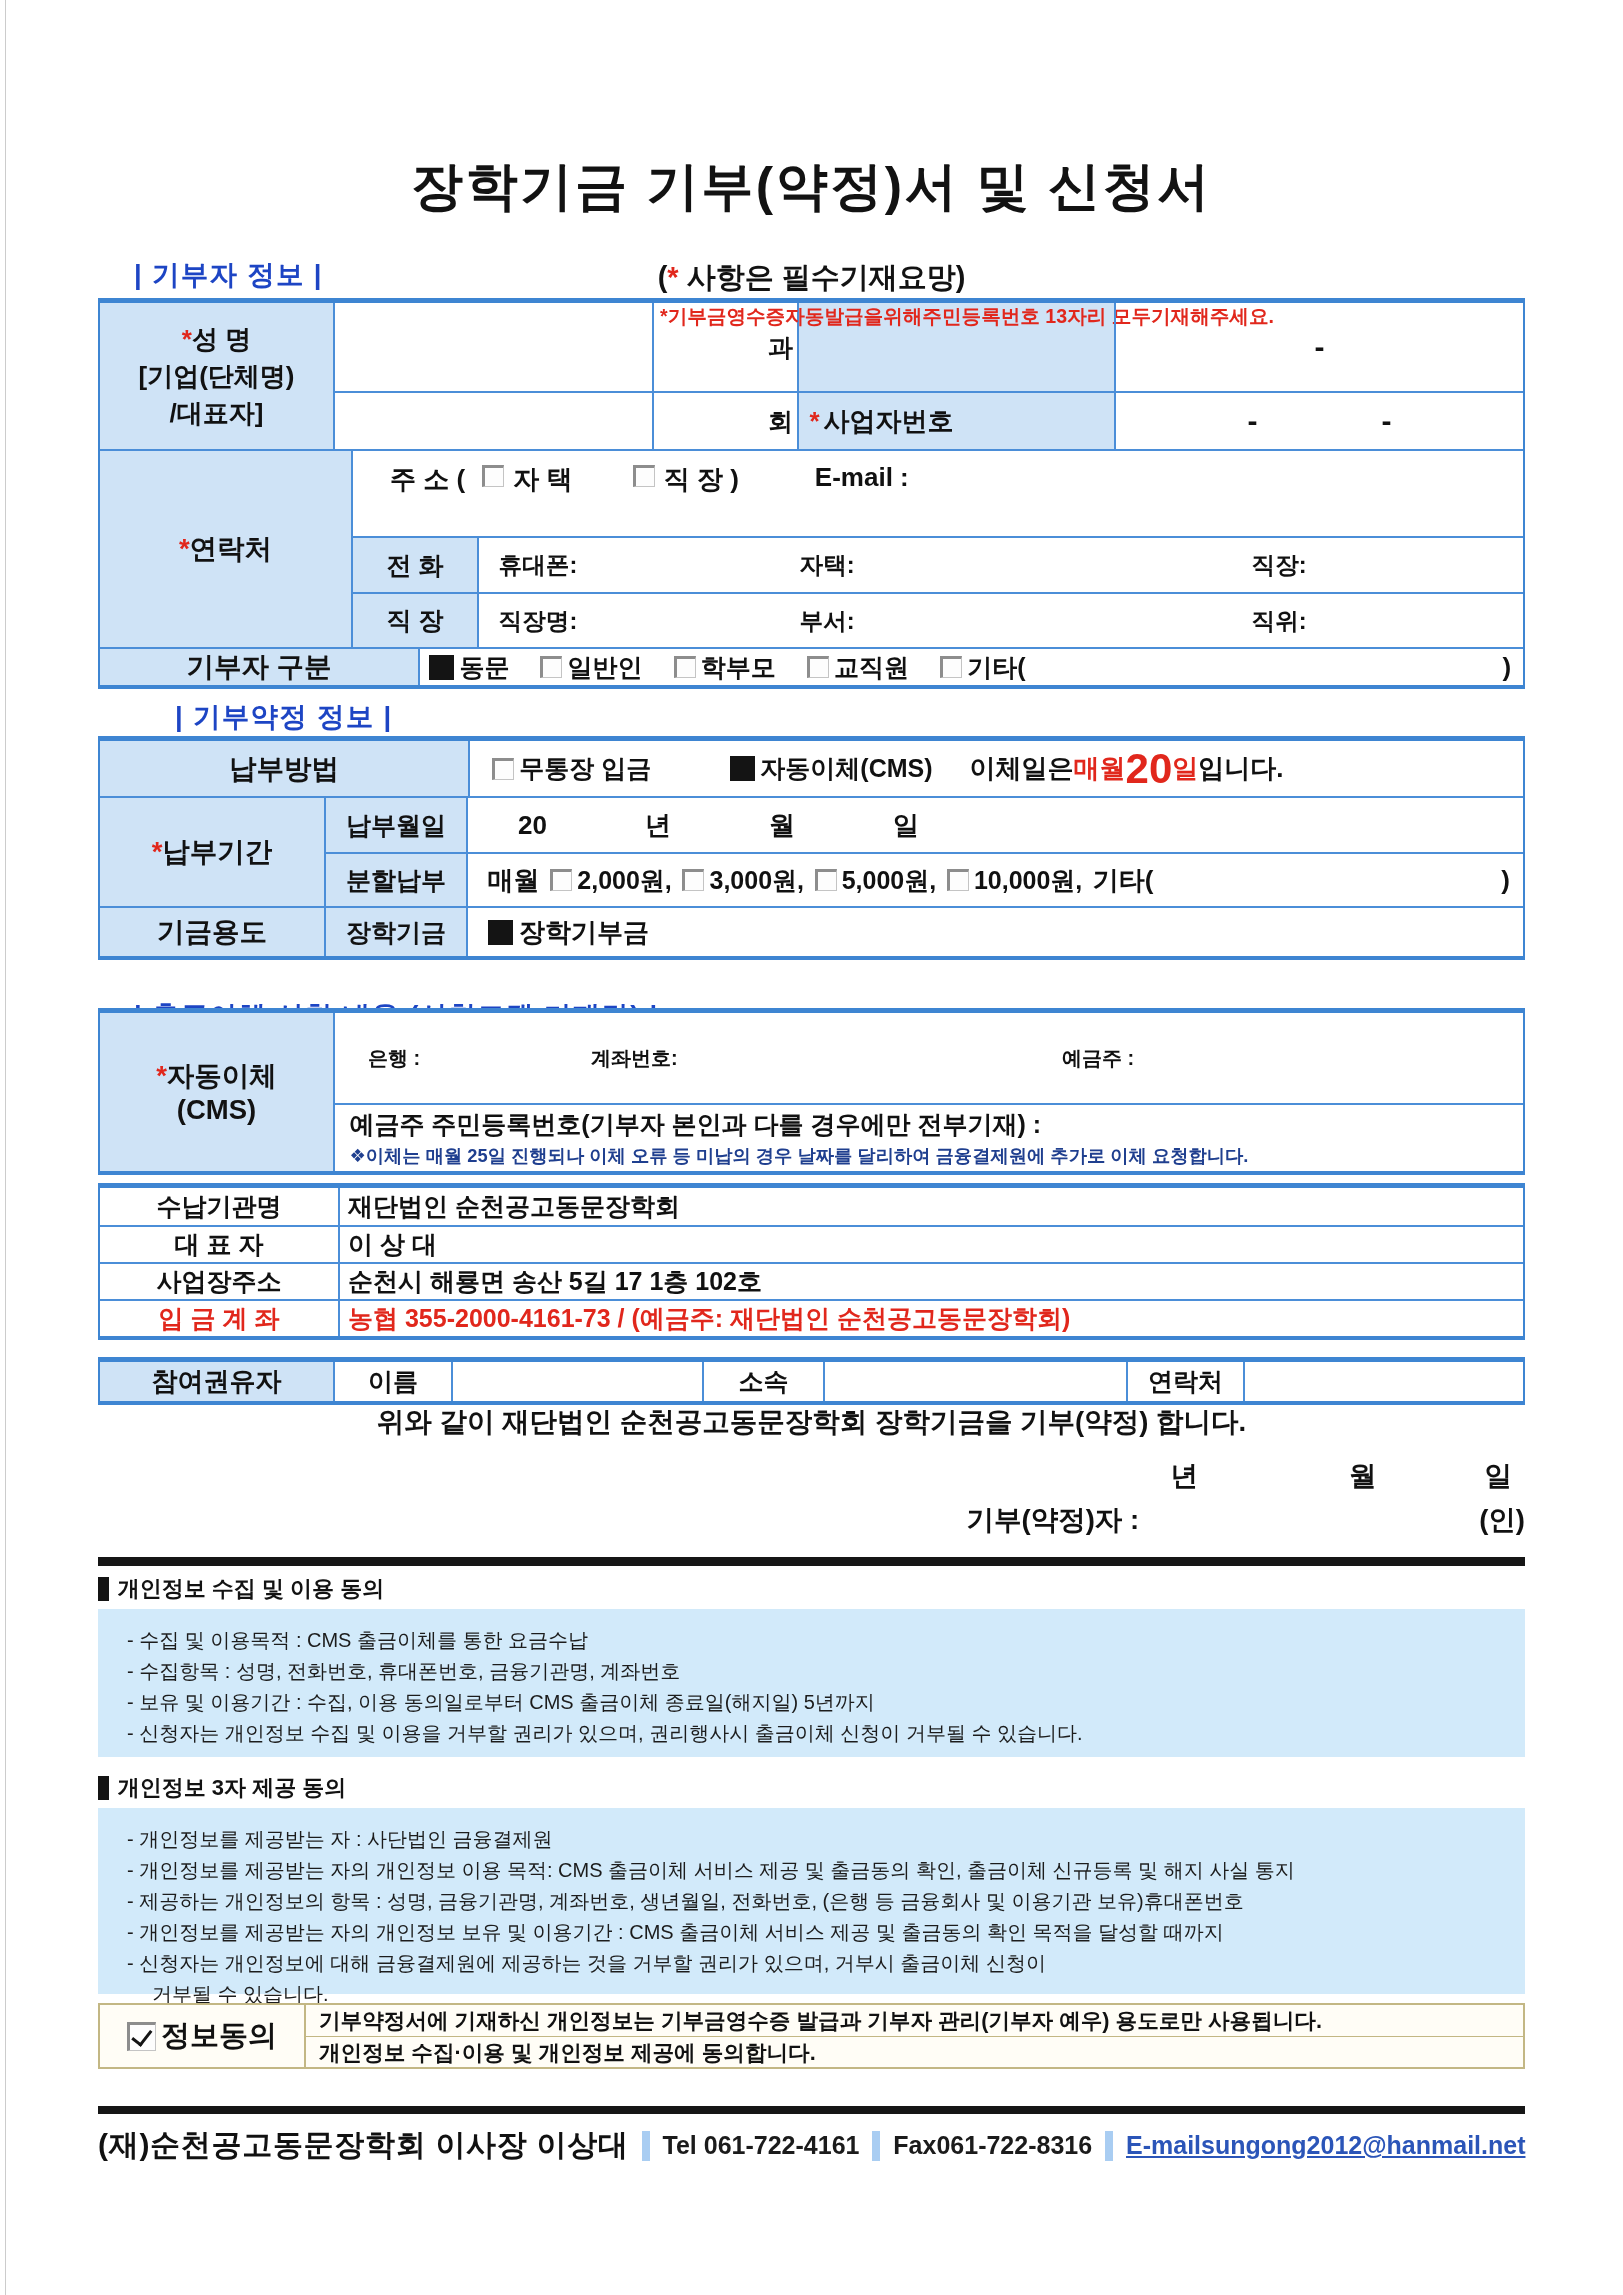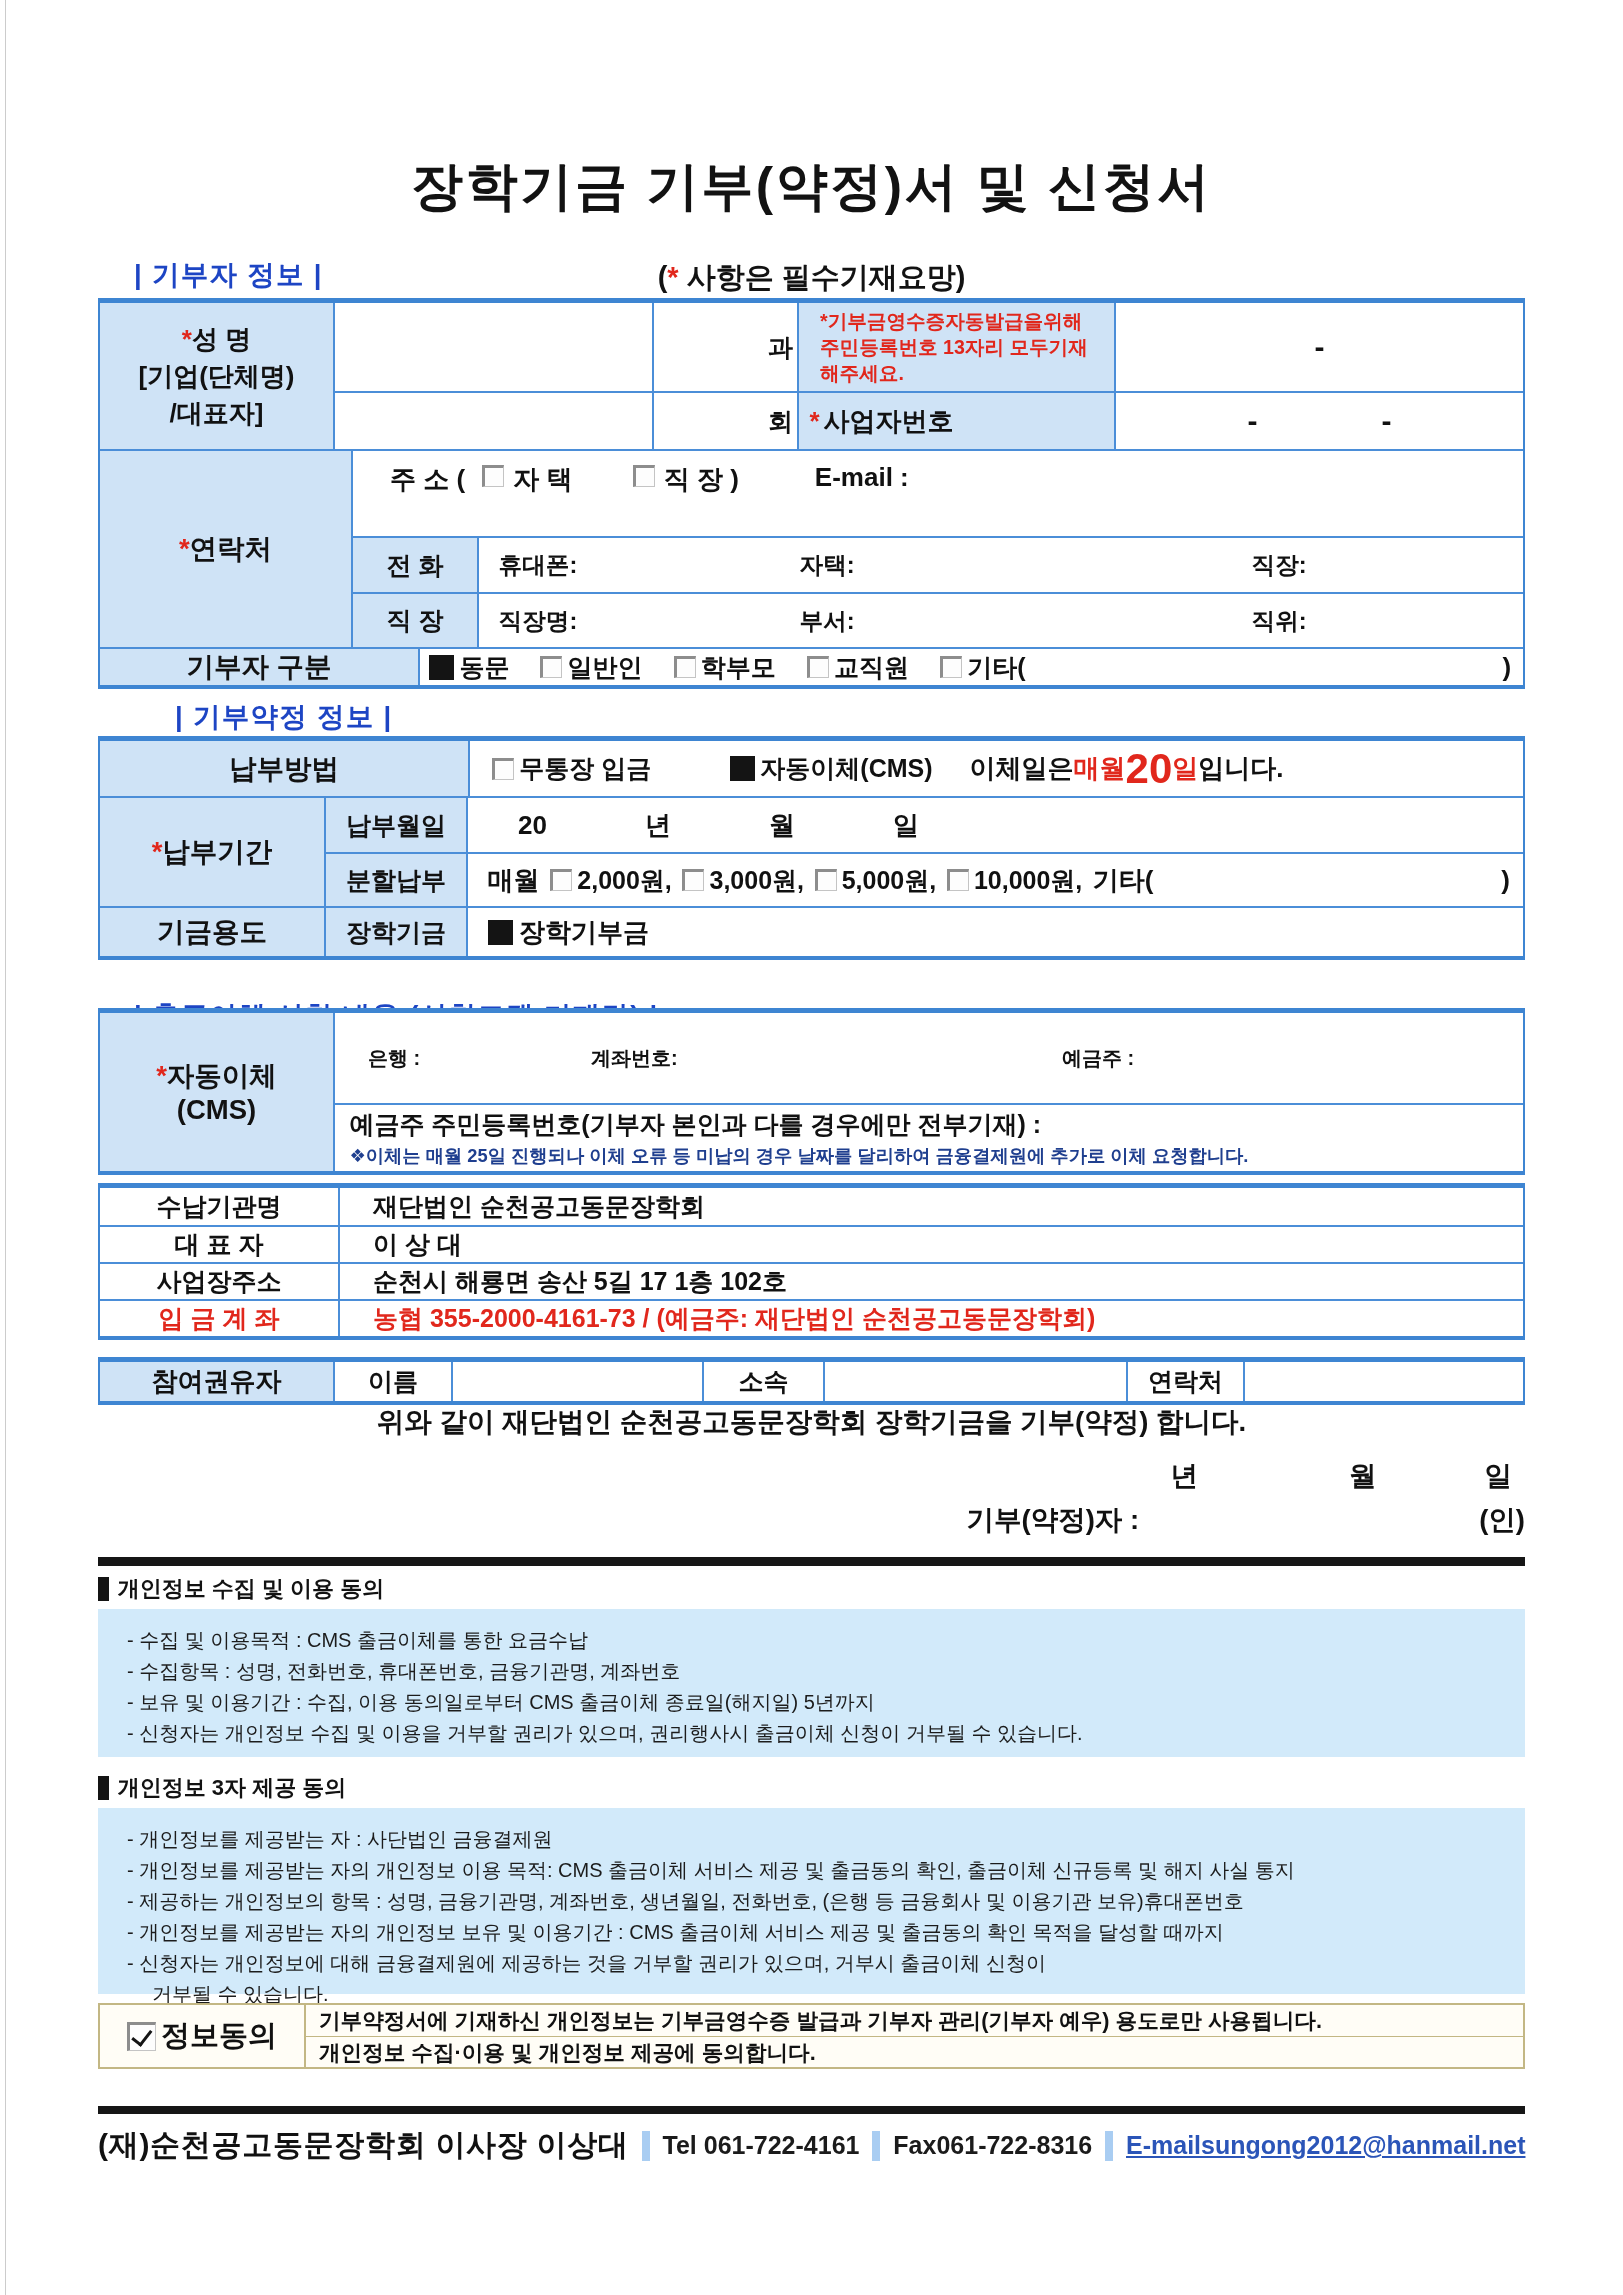--- a/index.html
+++ b/index.html
@@ -46,21 +46,21 @@
 
   .opt{display:inline-flex;align-items:center;gap:5.2px;font-size:25px;font-weight:700;}
   .field-lbl{font-size:23.6px;font-weight:600;}
 
   
   #t1{top:298px;}
   #t1 .h-a1{height:88px;} #t1 .h-a2{height:58px;}
   #t1 .h-b1{height:85px;} #t1 .h-b2{height:56px;} #t1 .h-b3{height:55px;}
   #t1 .h-c{height:38px;}
   .name-lab{font-size:26px;font-weight:800;line-height:37px;}
-  .rednote{flex-direction:column;align-items:flex-start;justify-content:center;padding-left:21px;}
+  .rednote{align-items:flex-start;justify-content:center;padding-left:21px;}
   .rednote div{font-size:19.6px;font-weight:800;color:var(--red);line-height:26px;white-space:nowrap;}
   .suffix-cell{justify-content:flex-end;padding-right:3.9px;font-size:25px;font-weight:700;}
   .dash-cell{justify-content:center;font-size:30px;font-weight:800;}
   .dash2{display:flex;gap:124px;justify-content:center;width:100%;font-size:30px;font-weight:800;}
   .biz-cell{padding-left:10.5px;font-size:26px;font-weight:800;gap:3.9px;}
   .addr-row{align-items:flex-start;padding:10.5px 0 0 37px;gap:0;font-size:26px;font-weight:700;}
   .addr-row .gap-s{width:17px;} .addr-row .gap-m{width:60px;} .addr-row .gap-l{width:76px;}
   .addr-row .cbv{margin-top:3.9px;}
   .phone-val{flex:1;padding-left:19.6px;}
   .phone-val .s1{width:301px;} .phone-val .s2{width:452px;}
@@ -85,21 +85,21 @@
   .cms-r1{flex:1;padding-left:33px;font-size:20px;font-weight:700;}
   .cms-r1 .s1{width:223px;} .cms-r1 .s2{width:471px;}
   .cms-r2{flex-direction:column;align-items:flex-start;justify-content:center;padding-left:14.4px;gap:2.6px;}
   .cms-ssn{font-size:25px;font-weight:700;}
   .cms-note{font-size:18.3px;font-weight:700;color:var(--navy);}
 
   
   #t4{top:1183px;}
   #t4 .trow{height:37px;}
   .t4-lab{width:238px;flex:none;justify-content:center;font-size:25px;font-weight:800;}
-  .t4-val{flex:1;padding-left:33px;font-size:25px;font-weight:600;}
+  .t4-val{flex:1;padding-left:8px;font-size:25px;font-weight:600;}
   .redtxt{color:var(--red);}
 
   
   #t5{top:1357px;}
   #t5 .trow{height:39px;}
   .t5-lab{width:233px;flex:none;justify-content:center;font-size:26px;font-weight:800;background:var(--cell-bg);display:flex;align-items:center;}
   .t5-k{justify-content:center;font-size:25px;font-weight:700;}
 
   .statement{top:1404px;left:0;width:1623px;text-align:center;font-size:27.5px;font-weight:800;color:#121212;}
   .dateline{top:1458px;left:0;width:1623px;display:flex;justify-content:flex-end;padding-right:111px;font-size:27.5px;font-weight:700;}

